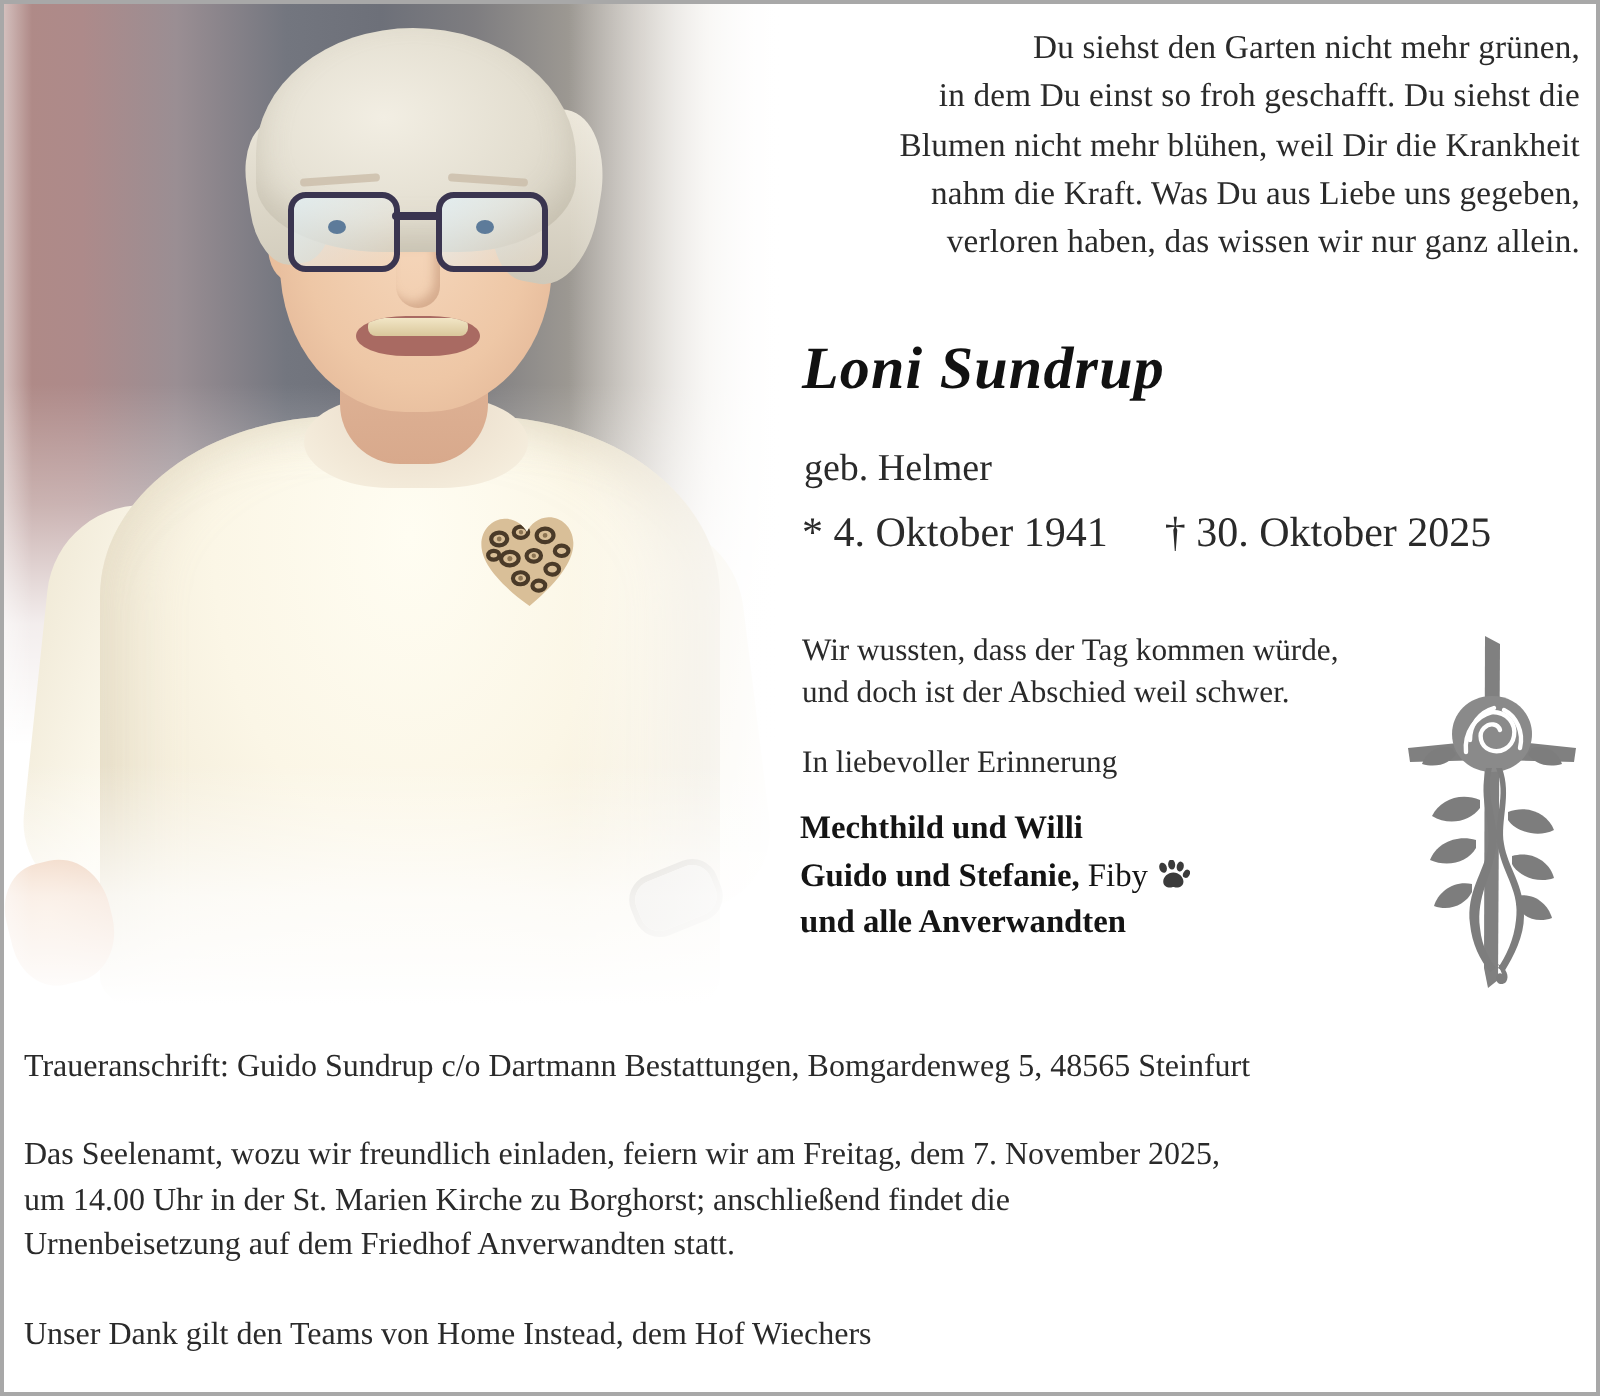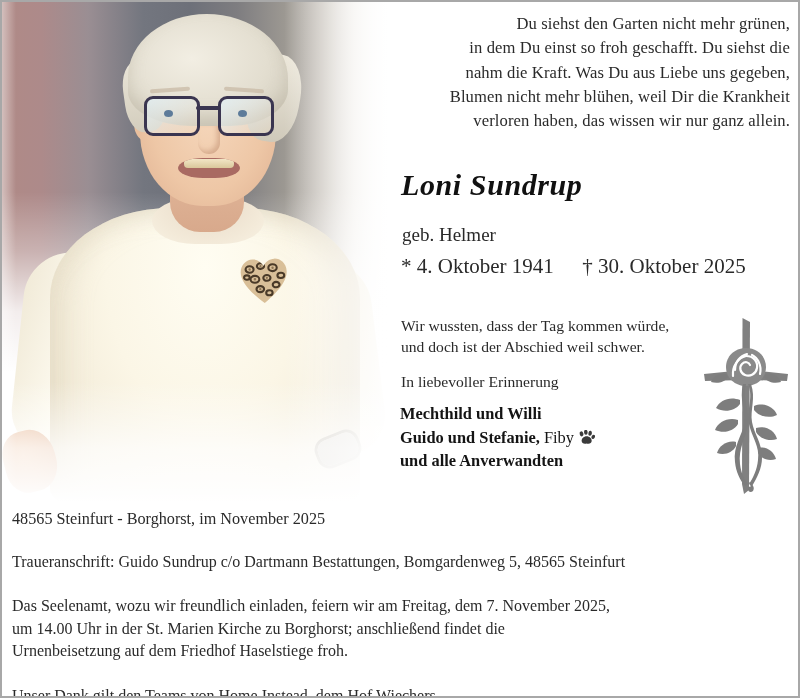--- a/index.html
+++ b/index.html
@@ -437,22 +437,22 @@
 
       <div class="fade-left"></div>
       <div class="fade-right"></div>
       <div class="fade-bottom"></div>
     </div>
   </div>
 
   <div class="poem">
     <div>Du siehst den Garten nicht mehr grünen,</div>
     <div>in dem Du einst so froh geschafft. Du siehst die</div>
+    <div>Blumen nicht mehr blühen, weil Dir die Krankheit</div>
     <div>nahm die Kraft. Was Du aus Liebe uns gegeben,</div>
-    <div>Blumen nicht mehr blühen, weil Dir die Krankheit</div>
     <div>verloren haben, das wissen wir nur ganz allein.</div>
   </div>
 
   <div class="name">Loni Sundrup</div>
   <div class="maiden">geb. Helmer</div>
   <div class="dates">
     <span>*</span>
     <span>4. Oktober 1941</span>
     <span class="gap"></span>
     <span>†</span>
@@ -519,26 +519,25 @@
         <path d="M54 114 C64 111 73 117 75 125 C67 128 57 124 54 118 Z"></path>
         <path d="M34 128 C25 126 17 132 15 139 C23 142 31 138 34 132 Z"></path>
         <path d="M56 134 C65 132 72 138 74 145 C66 148 58 144 56 138 Z"></path>
 
         <path d="M47 168 C51 170 53 174 51 177 C49 179 46 178 46 175 C46 173 48 172 49 173"></path>
       </g>
     </svg>
   </div>
 
   <div class="bottom">
-    <div class="line-place l">48565 Steinfurt - Borghorst, im November 2025</div>
     <div class="line-addr l">Traueranschrift: Guido Sundrup c/o Dartmann Bestattungen, Bomgardenweg 5, 48565 Steinfurt</div>
     <div class="para-service">
       <div class="l">Das Seelenamt, wozu wir freundlich einladen, feiern wir am Freitag, dem 7. November 2025,</div>
       <div class="l">um 14.00 Uhr in der St. Marien Kirche zu Borghorst; anschließend findet die</div>
-      <div class="l">Urnenbeisetzung auf dem Friedhof Haselstiege froh.</div>
+      <div class="l">Urnenbeisetzung auf dem Friedhof Anverwandten statt.</div>
     </div>
     <div class="para-thanks">
       <div class="l">Unser Dank gilt den Teams von Home Instead, dem Hof Wiechers</div>
 
     </div>
   </div>
 
 </div>
 
 </body></html>

